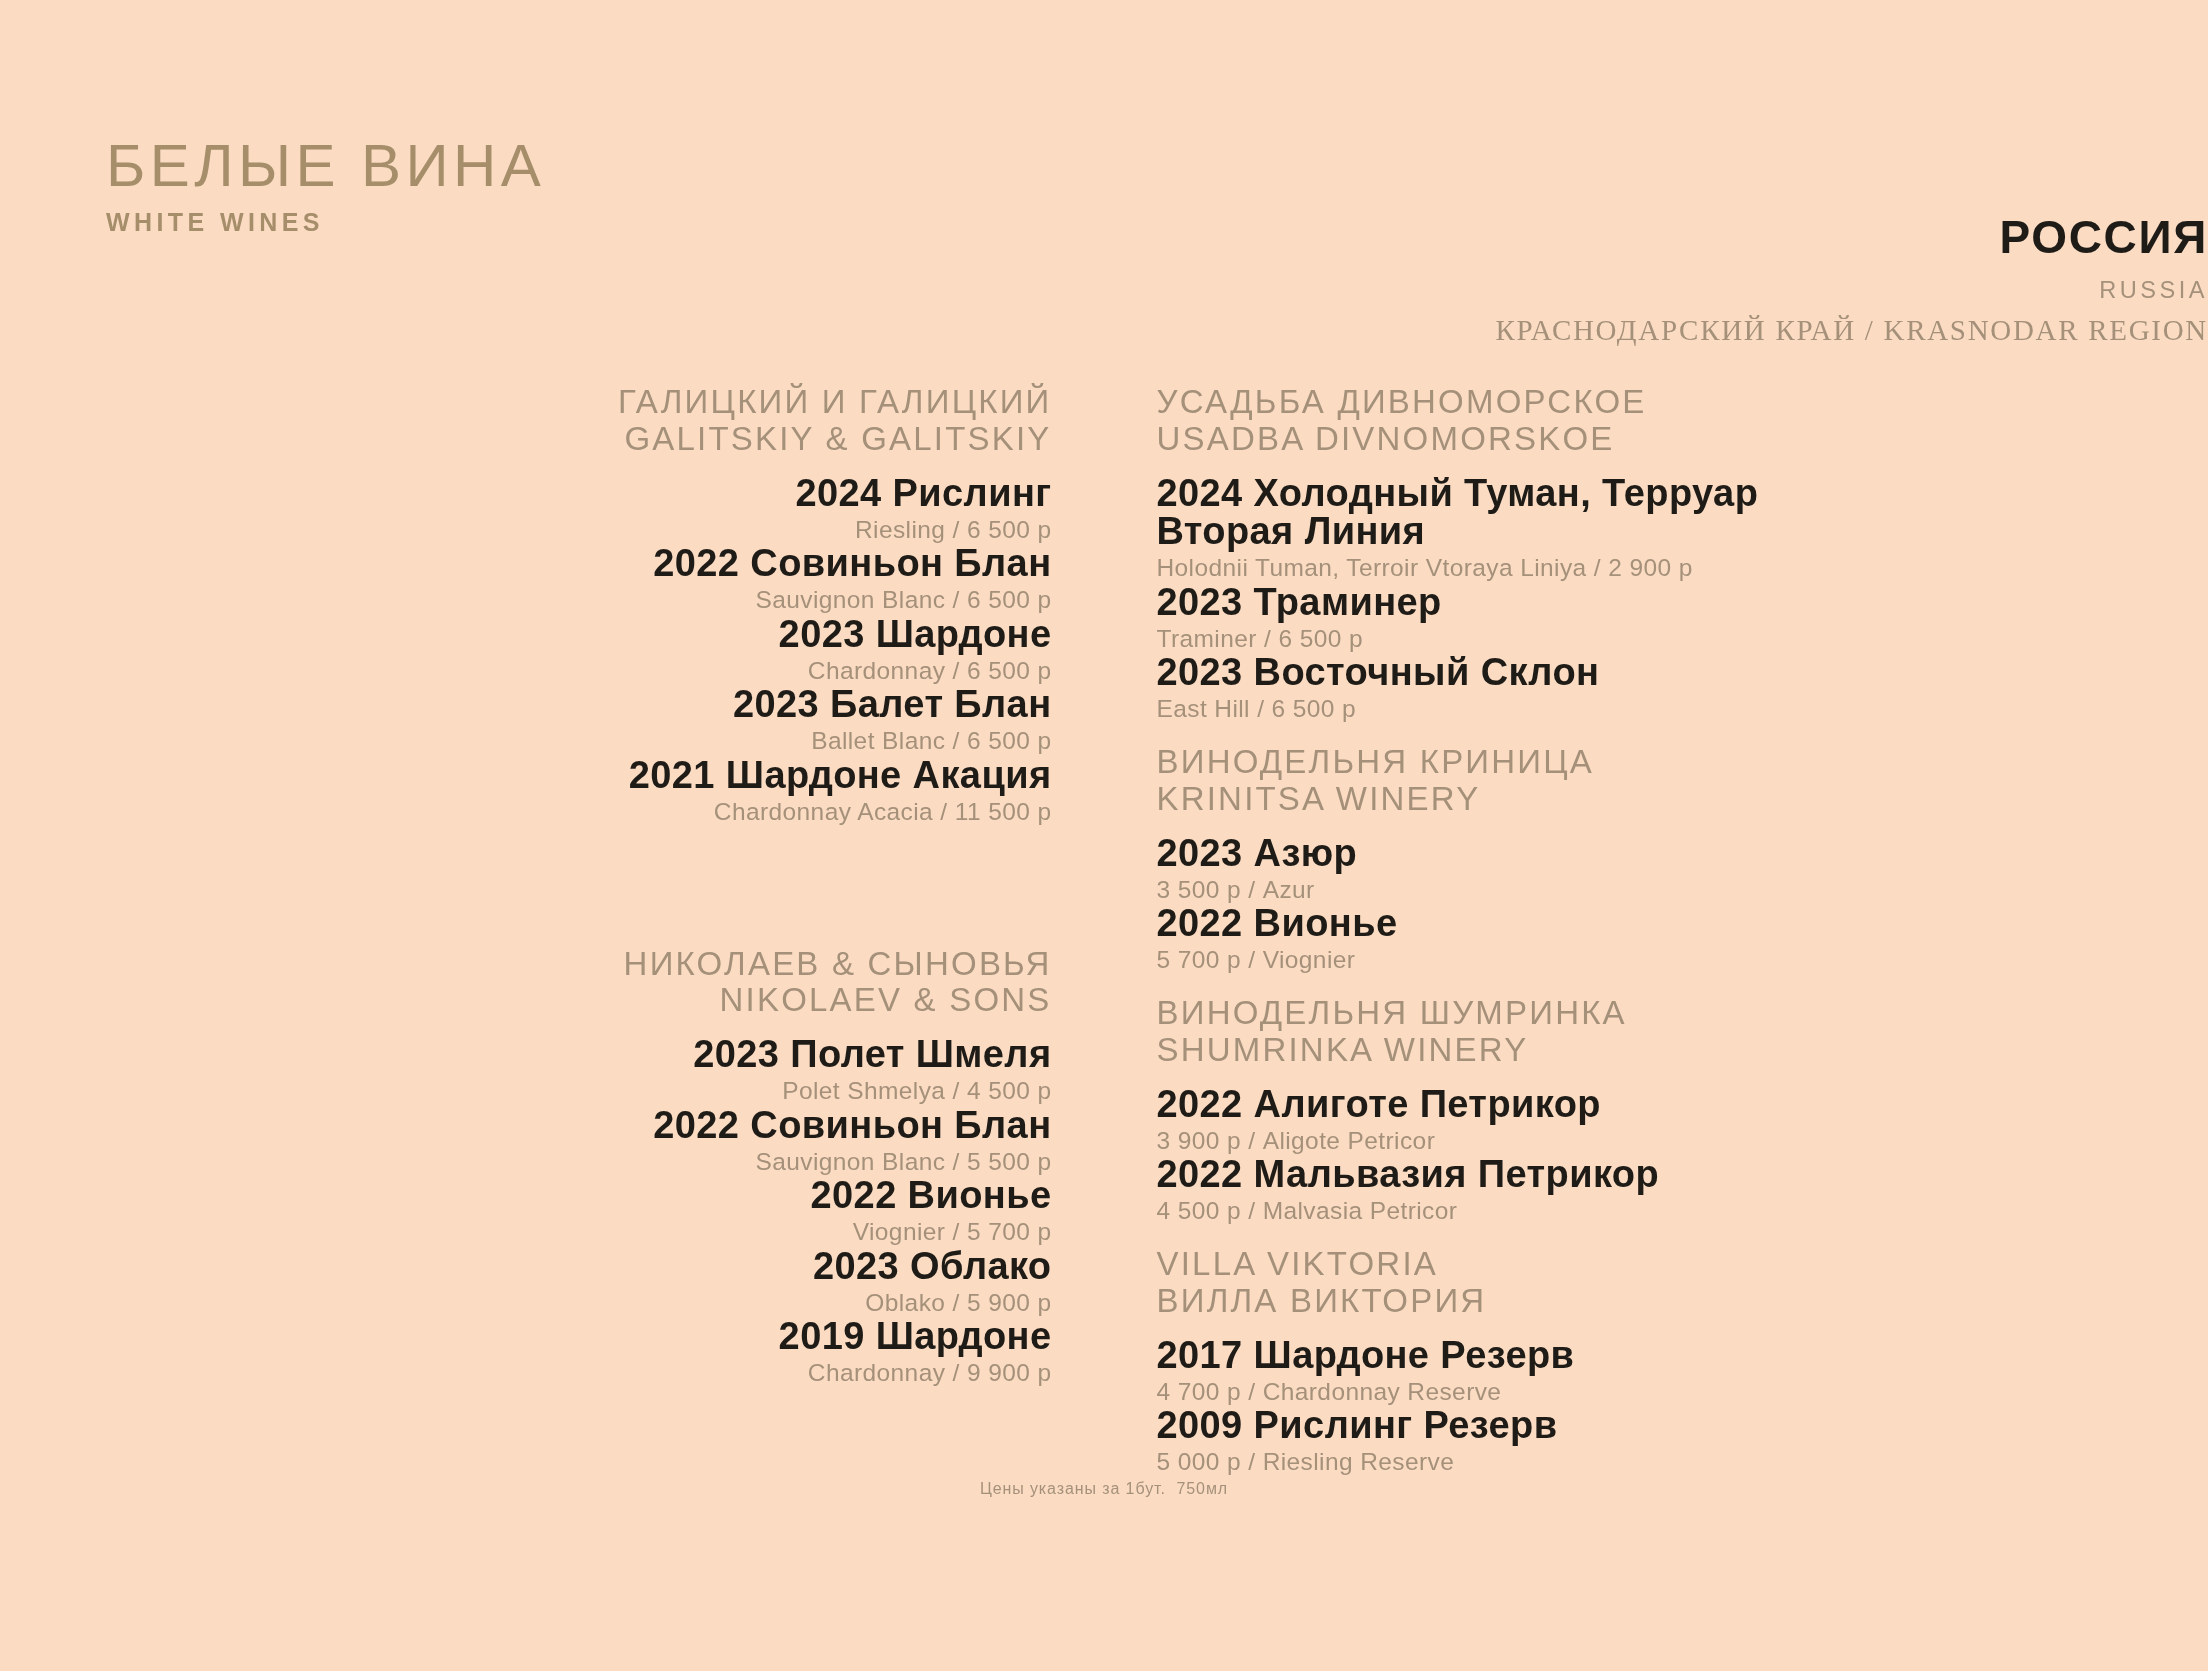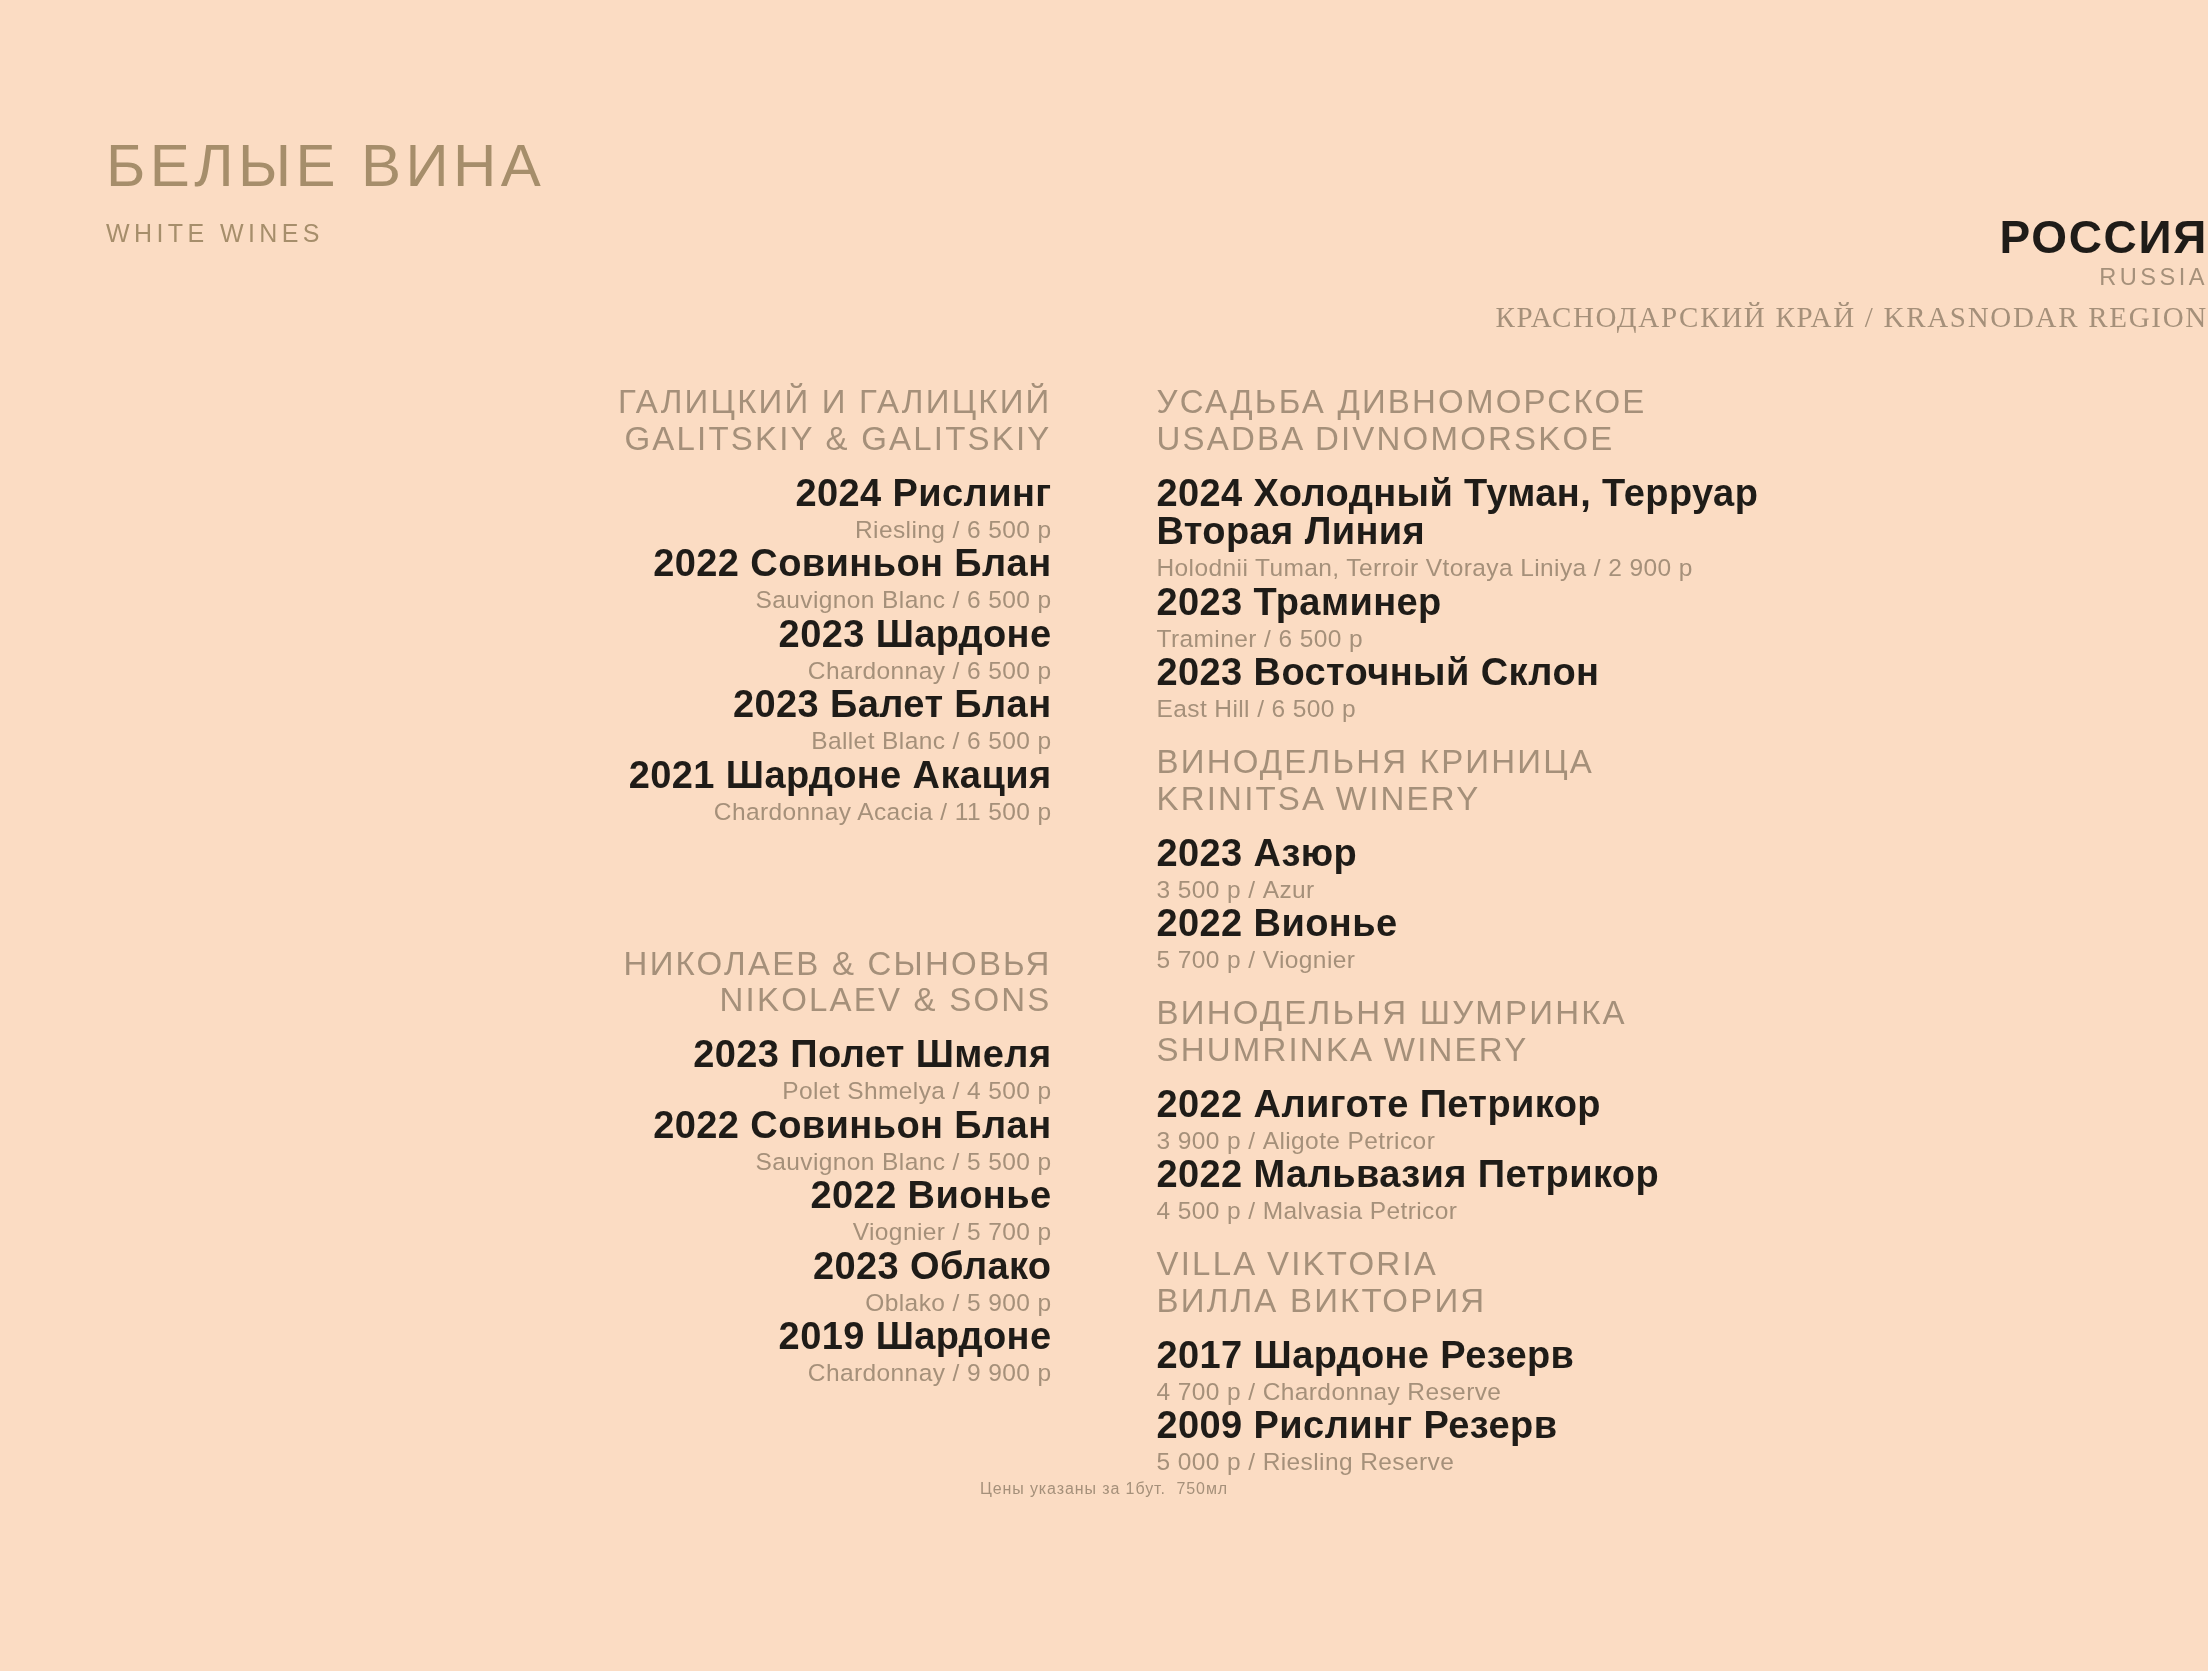--- a/index.html
+++ b/index.html
@@ -12,25 +12,25 @@
   html,body{margin:0;padding:0;}
   body{
     width:2208px;height:1672px;
     background:var(--bg);
     font-family:"Liberation Sans", sans-serif;
     position:relative;overflow:hidden;
     color:var(--ink);
   }
   .brand{position:absolute;left:106px;top:131px;color:var(--tan);}
   .brand-title{font-size:60px;letter-spacing:4.4px;font-weight:400;}
-  .brand-sub{margin-top:19px;font-size:25px;letter-spacing:4.4px;}
+  .brand-sub{margin-top:8px;font-size:25px;letter-spacing:4.4px;font-weight:bold;}
 
   .region{position:absolute;top:210px;left:0;width:100%;text-align:right;color:var(--muted);}
   .region-title{margin:0;font-size:46px;font-weight:700;letter-spacing:1.7px;color:var(--ink);}
-  .region-sub{margin-top:0;font-size:23.6px;letter-spacing:3.5px;}
+  .region-sub{margin-top:13px;font-size:23.6px;letter-spacing:3.5px;}
   .region-area{margin-top:9.6px;font-size:29px;letter-spacing:1.7px;font-family:Liberation Serif, serif;}
 
   .columns{position:absolute;top:385px;left:0;width:100%;display:flex;justify-content:center;gap:105px;}
   .col{width:961px;}
   .col-left{text-align:right;}
   .col-right{text-align:left;}
 
   .group-header{font-size:33px;line-height:1.0;letter-spacing:2.2px;color:var(--muted);margin:0 0 19px 0;}
   .group-header .hline{margin-bottom:3.5px;}
   .col-right .group + .group{margin-top:23px;}

